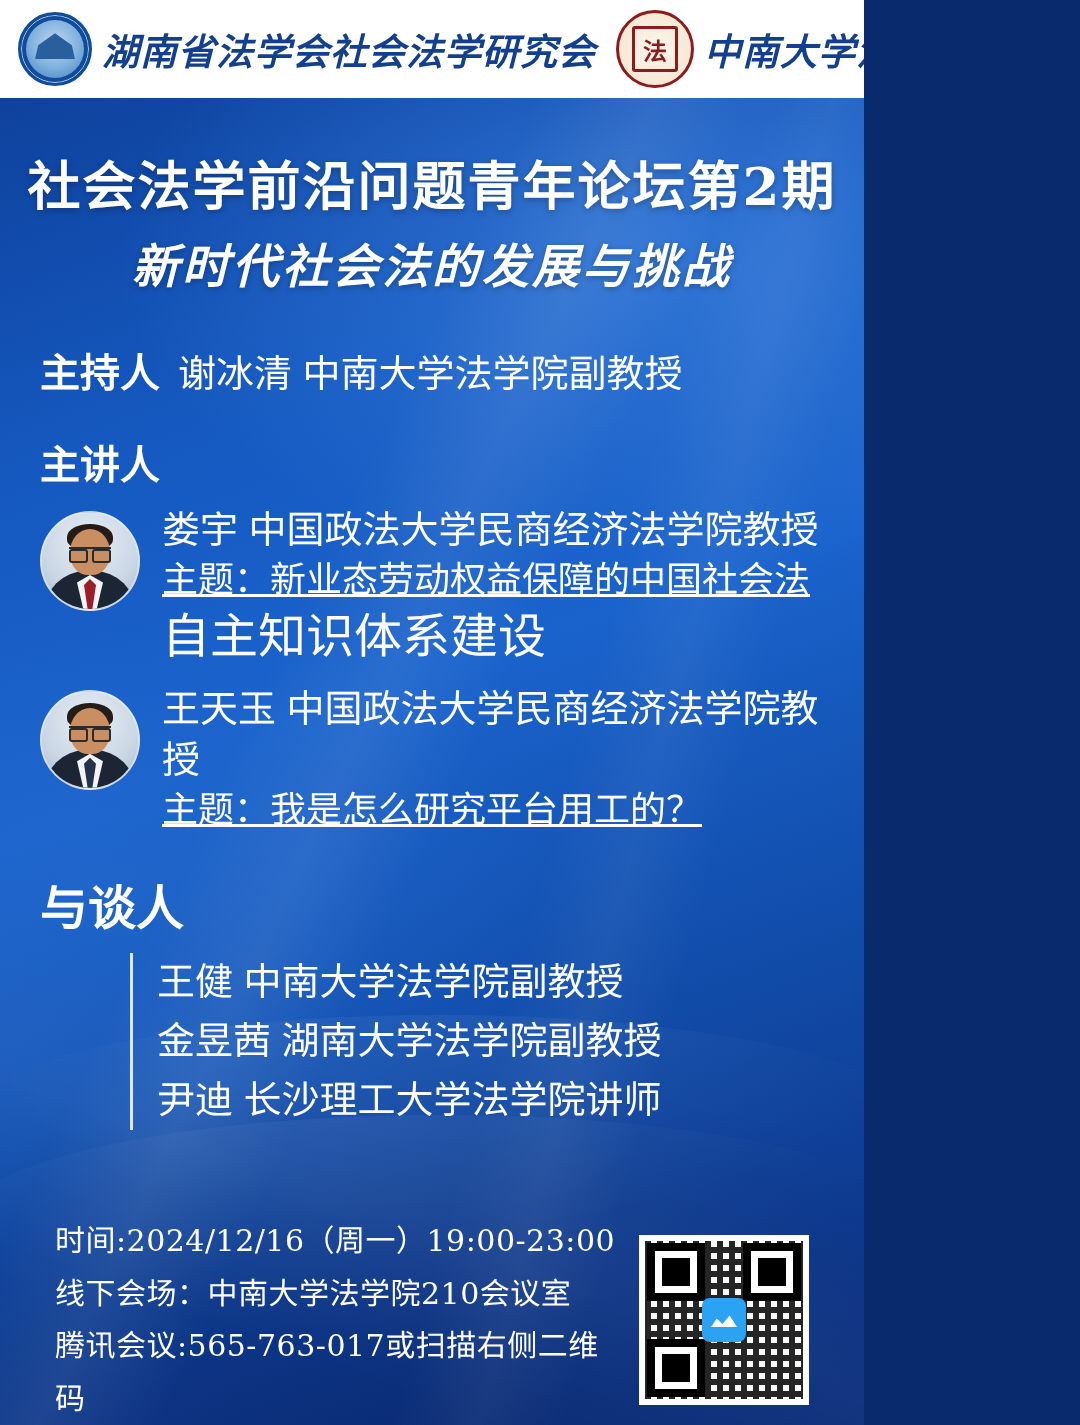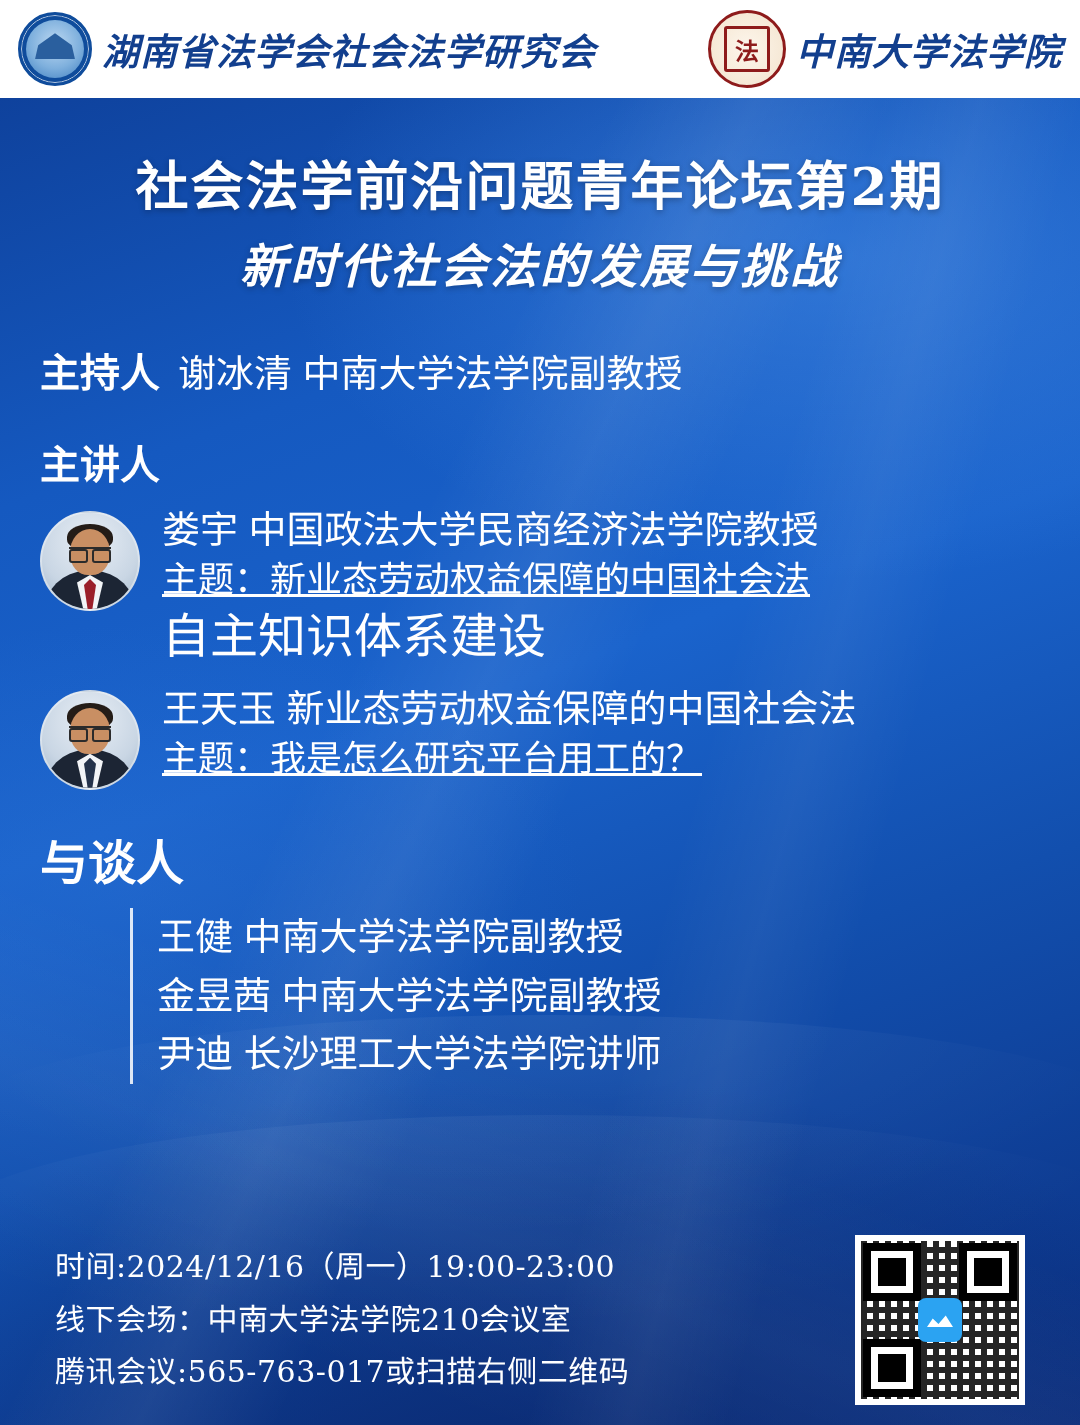--- a/index.html
+++ b/index.html
@@ -5,21 +5,21 @@
   html, body {
     margin: 0;
     padding: 0;
     background: #0a2a6e;
   }
   body {
     font-family: "Liberation Sans", "DejaVu Sans", sans-serif;
   }
   .poster {
     position: relative;
-    width: 1080px;
+    width: 864px;
     height: 1425px;
     overflow: hidden;
     background:
       radial-gradient(ellipse 900px 520px at 78% 18%, rgba(70,140,230,0.55) 0%, rgba(70,140,230,0.0) 62%),
       radial-gradient(ellipse 700px 400px at 12% 62%, rgba(40,110,210,0.45) 0%, rgba(40,110,210,0.0) 65%),
       radial-gradient(ellipse 1100px 600px at 50% 105%, rgba(10,40,110,0.85) 0%, rgba(10,40,110,0.0) 70%),
       linear-gradient(160deg, #0d3c94 0%, #1559c0 28%, #1a63cc 48%, #124fae 68%, #0b2f80 100%);
   }
   
   .streaks {
@@ -401,29 +401,29 @@
     <div class="speaker">
       <div class="avatar tie-navy">
         <div class="body"></div>
         <div class="shirt"></div>
         <div class="tie"></div>
         <div class="hair"></div>
         <div class="head"></div>
         <div class="glasses"></div>
       </div>
       <div class="speaker-lines">
-        <div class="speaker-name">王天玉  新业态劳动权益保障的中国社会法</div>
+        <div class="speaker-name">王天玉  中国政法大学民商经济法学院教授</div>
         <div class="speaker-topic">主题：我是怎么研究平台用工的？</div>
       </div>
     </div>
 
     <div class="panel-label">与谈人</div>
     <div class="panel-list">
       <div class="panel-item">王健  中南大学法学院副教授</div>
-      <div class="panel-item">金昱茜  中南大学法学院副教授</div>
+      <div class="panel-item">金昱茜  湖南大学法学院副教授</div>
       <div class="panel-item">尹迪  长沙理工大学法学院讲师</div>
     </div>
   </div>
 
   <div class="footer">
     <div class="footer-lines">
       <div class="footer-line">时间:2024/12/16（周一）19:00-23:00</div>
       <div class="footer-line">线下会场：中南大学法学院210会议室</div>
       <div class="footer-line">腾讯会议:565-763-017或扫描右侧二维码</div>
     </div>

